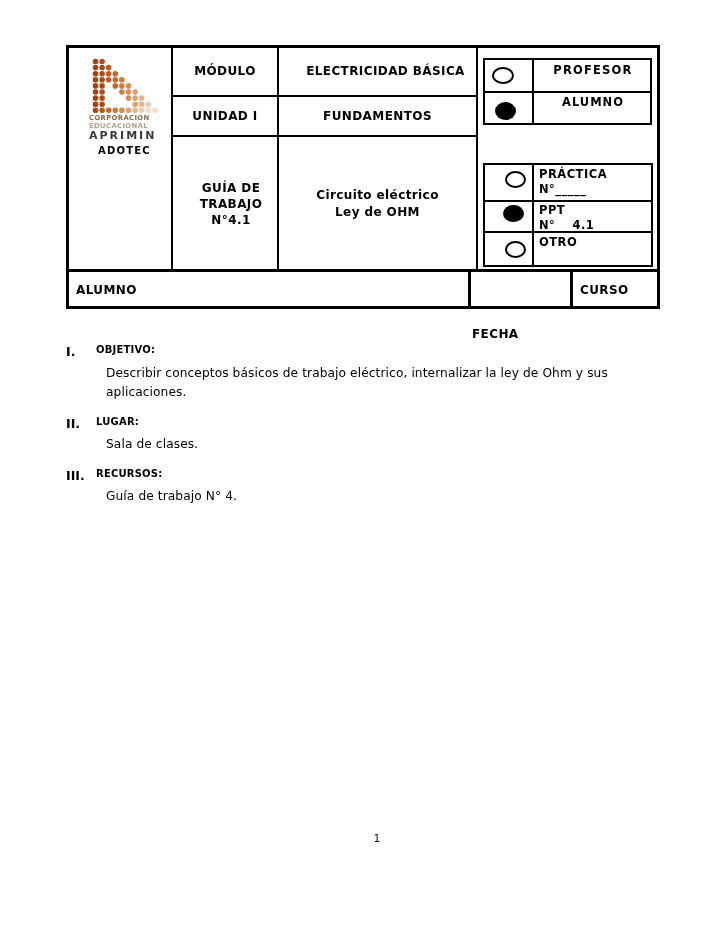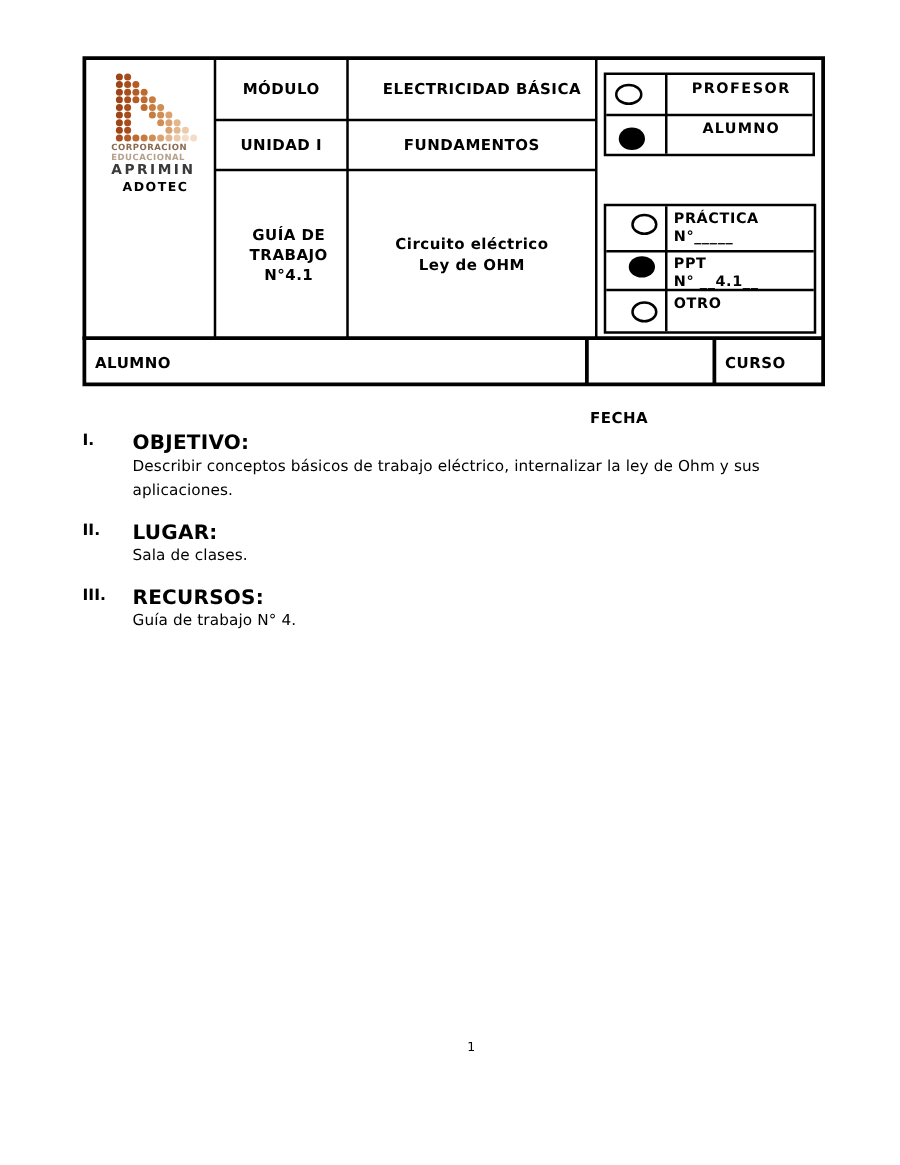--- a/index.html
+++ b/index.html
@@ -77,23 +77,23 @@
     color: #000;
   }
   .section-numeral {
     position: absolute;
     left: 66px;
     font-weight: bold;
     font-size: 12.5px;
   }
   .section-title {
     position: absolute;
-    left: 106px;
-    font-weight: bold;
-    font-size: 16px;
+    left: 96px;
+    font-weight: bold;
+    font-size: 10px;
     letter-spacing: 0.2px;
   }
   .section-body {
     position: absolute;
     left: 106px;
     font-size: 12.2px;
     line-height: 19px;
     white-space: pre-line;
     letter-spacing: 0.1px;
   }

